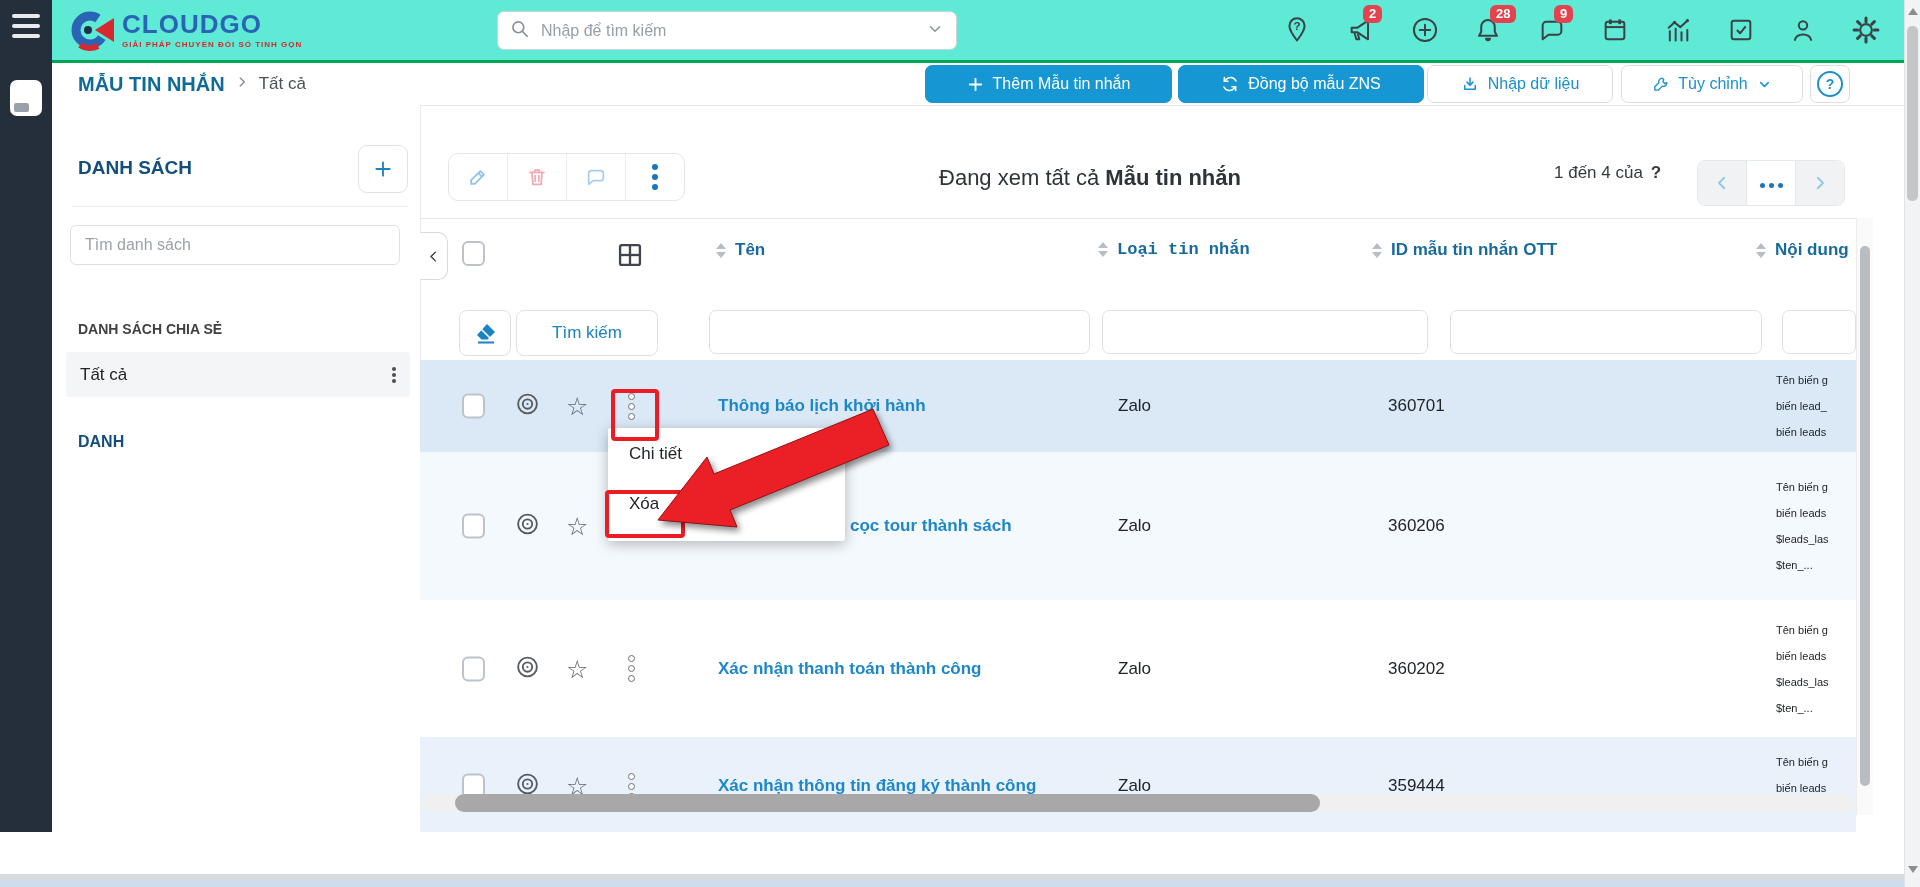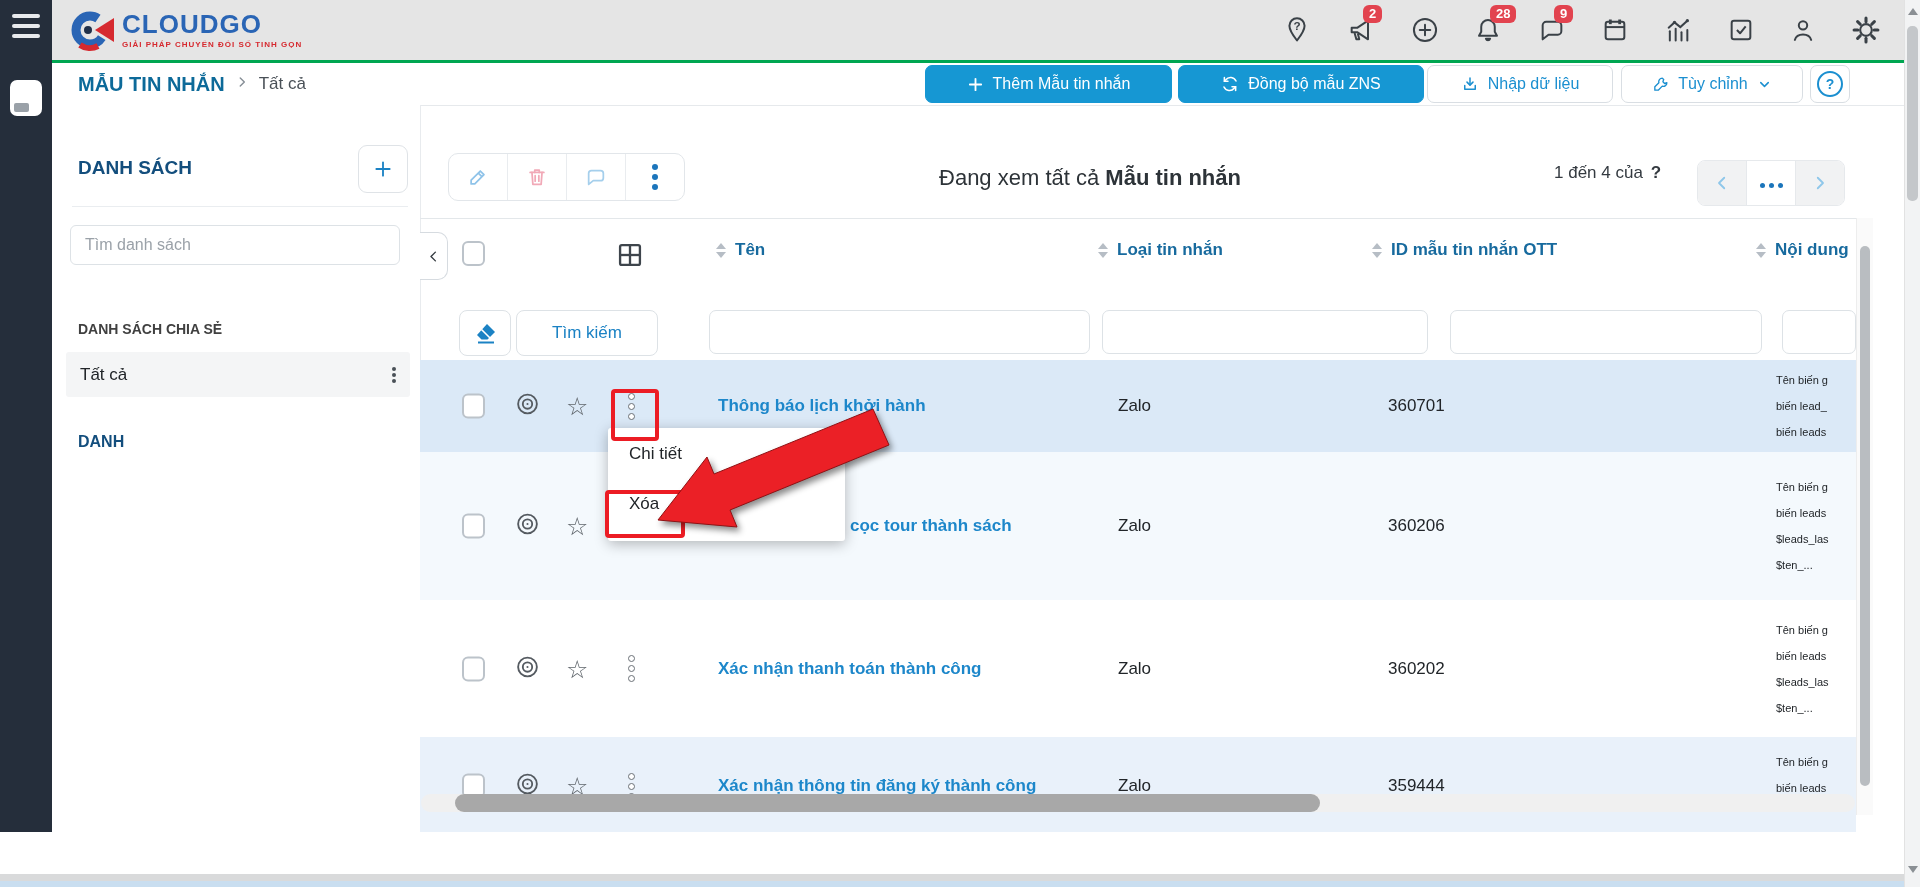--- a/index.html
+++ b/index.html
@@ -7,21 +7,21 @@
         font-family:"Liberation Sans","DejaVu Sans",sans-serif;color:#212529;}
   .abs{position:absolute;}
   .flex{display:flex;align-items:center;}
   .nowrap{white-space:nowrap;}
   
   #rail{left:0;top:0;width:52px;height:832px;background:#252e3b;}
   .hbar{position:absolute;left:12px;width:28px;height:4px;background:#e8eaed;border-radius:2px;}
   #dock{left:10px;top:80px;width:32px;height:36px;background:#fff;border-radius:7px;}
   #dock .tab{position:absolute;left:4px;bottom:4px;width:15px;height:9px;background:#9aa1a8;border-radius:2px;}
   
-  #topbar{left:52px;top:0;width:1852px;height:60px;background:#e5e5e5;border-bottom:3px solid #00a651;}
+  #topbar{left:52px;top:0;width:1852px;height:60px;background:#5eead4;border-bottom:3px solid #00a651;}
   #search{left:445px;top:11px;width:434px;height:37px;border:1px solid #ccd3d9;border-radius:7px;display:flex;align-items:center;padding:0 12px;gap:9px;background:#fff;}
   #search input{border:none;outline:none;flex:1;font-size:16px;font-family:inherit;color:#495057;background:transparent;}
   #search input::placeholder{color:#979ea6;}
   .topicon{position:absolute;top:16px;width:28px;height:28px;color:#3a4147;}
   .badge{position:absolute;top:-11px;left:16px;background:#e2434f;color:#fff;font-size:13px;font-weight:bold;
          border-radius:6px;padding:2px 6px;line-height:14px;}
   
   #subbar{left:52px;top:63px;width:1852px;height:42px;background:#fff;border-bottom:1px solid #e6e9ec;}
   .crumb-title{font-size:20px;font-weight:bold;color:#0d6a99;}
   .crumb-cur{font-size:17px;color:#495057;}
@@ -105,20 +105,34 @@
         <polygon points="44,11 25,23 44,35" fill="#d6292f"></polygon>
         <path d="M10 38 a17 17 0 0 0 18 1" fill="none" stroke="#d6292f" stroke-width="6"></path>
         <circle cx="18" cy="23" r="4" fill="#20304a"></circle>
       </svg>
     </div>
     <div class="abs" style="left:70px;top:11px;">
       <div style="font-size:26px;font-weight:bold;color:#2a65b5;letter-spacing:1px;line-height:26px;">CLOUDGO</div>
       <div style="font-size:8px;font-weight:bold;color:#d6292f;letter-spacing:1px;margin-top:3px;">GIẢI PHÁP CHUYỂN ĐỔI SỐ TINH GỌN</div>
     </div>
 
+    <div class="abs" id="search">
+      <span>
+        <svg width="20" height="20" viewBox="0 0 24 24" fill="none" stroke="#8a9199" stroke-width="2" stroke-linecap="round">
+            <circle cx="10" cy="10" r="6.5"></circle>
+            <line x1="15" y1="15" x2="20.5" y2="20.5"></line>
+          </svg>
+      </span>
+      <input placeholder="Nhập để tìm kiếm" style="">
+      <span>
+        <svg width="18" height="18" viewBox="0 0 24 24" fill="none" stroke="#8a9199" stroke-width="2" stroke-linecap="round" stroke-linejoin="round">
+            <polyline points="6,9 12,15 18,9"></polyline>
+          </svg>
+      </span>
+    </div>
 
     <div class="topicon" style="left:1231px;">
       <svg width="28" height="28" viewBox="0 0 24 24" fill="none" stroke="currentColor" stroke-width="1.7" stroke-linejoin="round">
           <path d="M12 2C8.4 2 5.5 4.9 5.5 8.4 5.5 12.8 12 21 12 21s6.5-8.2 6.5-12.6C18.5 4.9 15.6 2 12 2z"></path>
           <text x="12" y="12" text-anchor="middle" font-size="10" font-weight="bold" fill="currentColor" stroke="none">?</text>
         </svg>
     </div>
     <div class="topicon" style="left:1295px;">
       <svg width="28" height="28" viewBox="0 0 24 24" fill="none" stroke="currentColor" stroke-width="1.7" stroke-linejoin="round">
           <path d="M4 14v-4h5l9-6v16l-9-6H4z"></path>
@@ -335,21 +349,21 @@
           <line x1="3.5" y1="12" x2="20.5" y2="12"></line>
         </svg>
     </span>
     <div class="abs flex" style="left:296px;top:12px;">
       <span class="srt">
           <i class="tri-u"></i>
           <i class="tri-d"></i>
         </span>
       <span class="hl">Tên</span>
     </div>
-    <div class="abs flex" style="left:678px;top:12px;">
+    <div class="abs flex" style="left:678px;top:12px;font-family:Liberation Mono, monospace;">
       <span class="srt">
           <i class="tri-u"></i>
           <i class="tri-d"></i>
         </span>
       <span class="hl">Loại tin nhắn</span>
     </div>
     <div class="abs flex" style="left:952px;top:12px;">
       <span class="srt">
           <i class="tri-u"></i>
           <i class="tri-d"></i>

